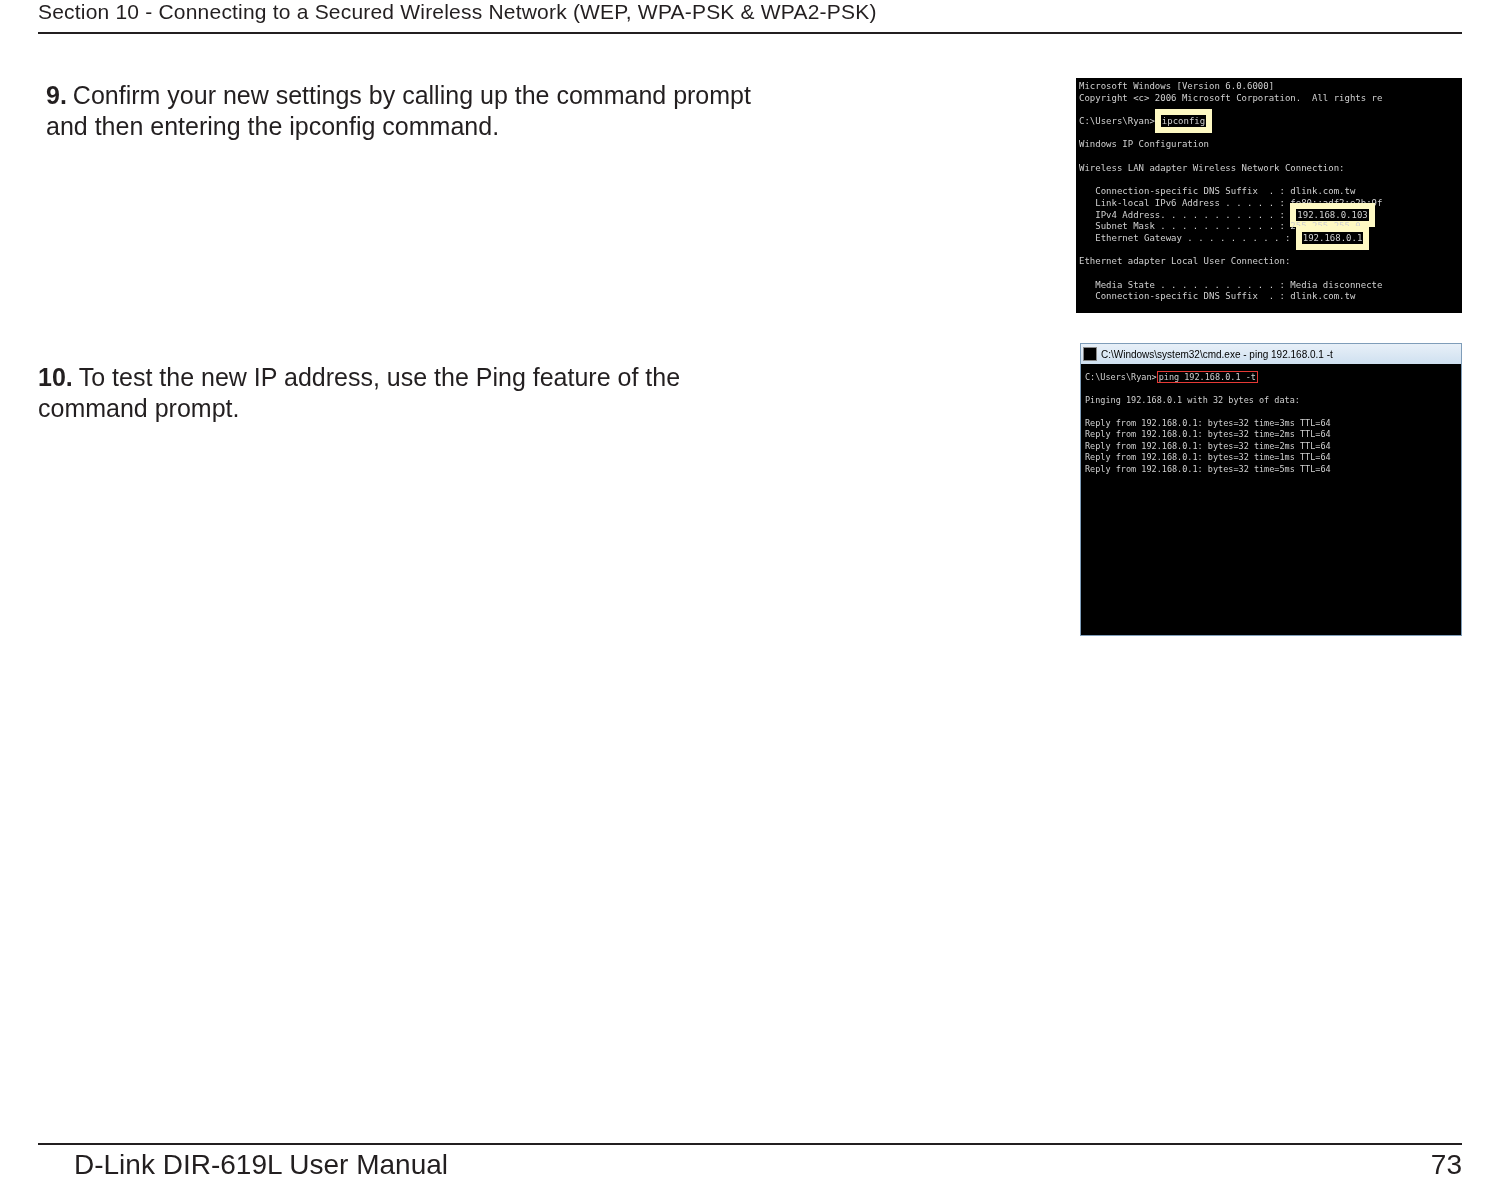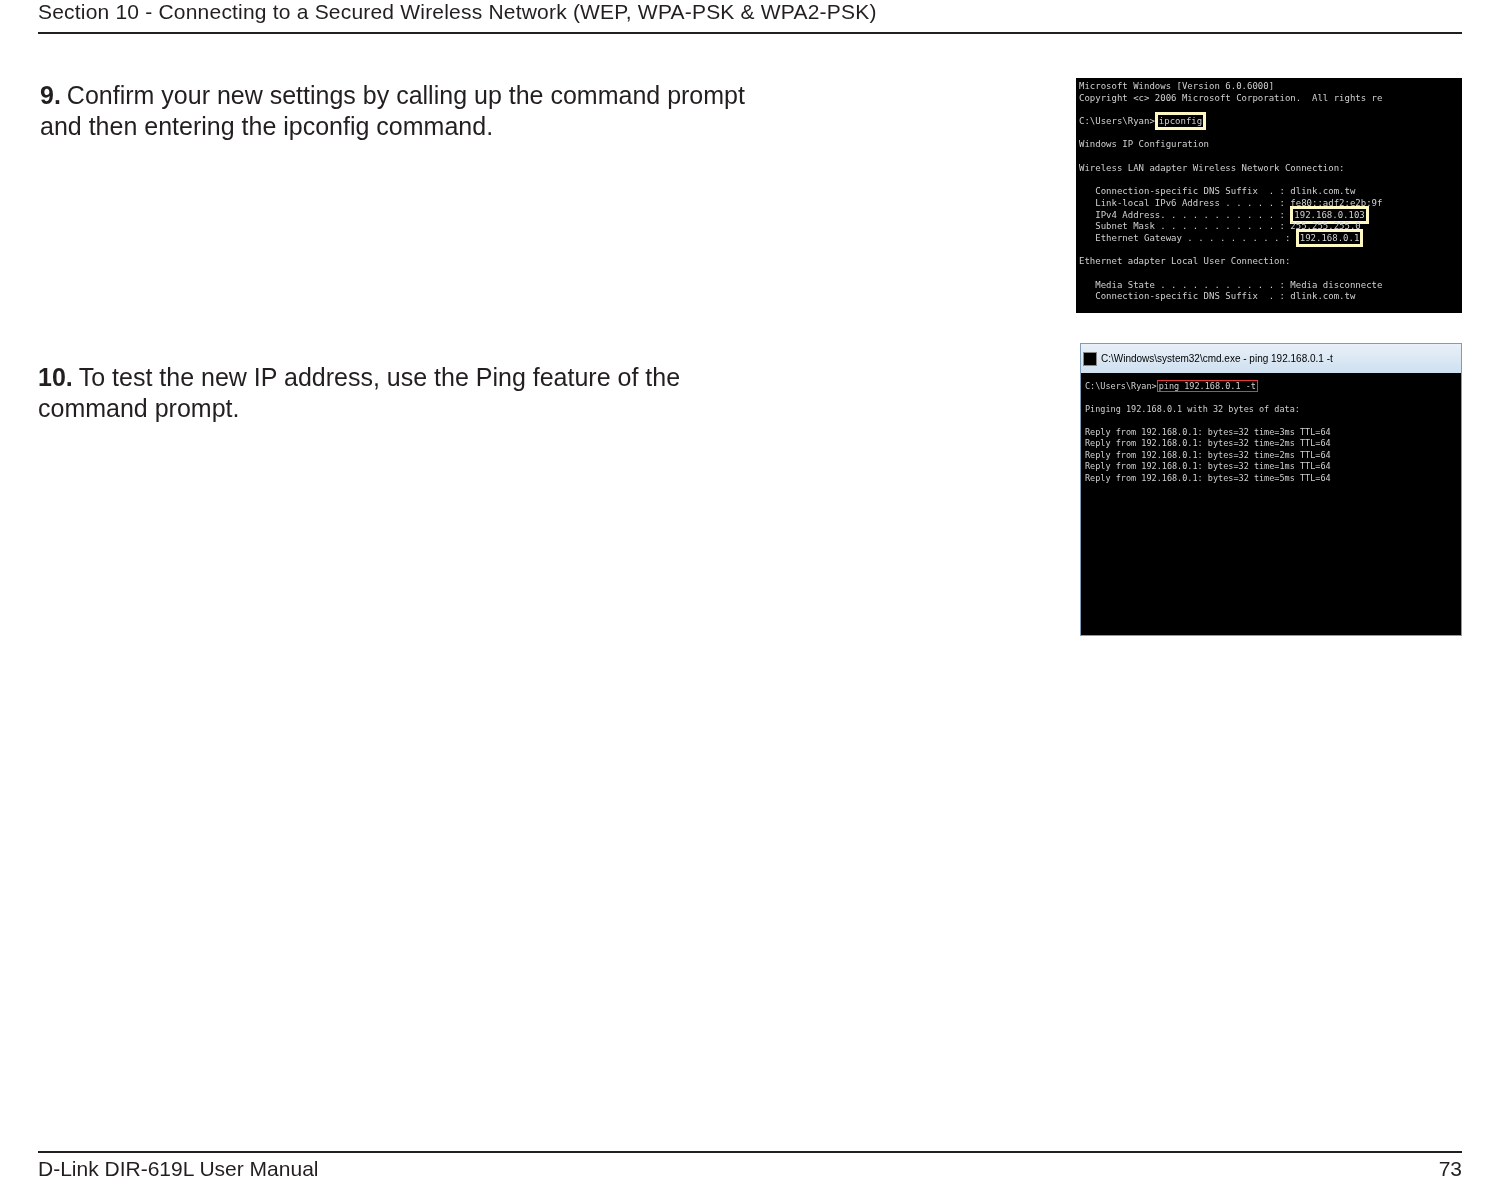--- a/index.html
+++ b/index.html
@@ -46,21 +46,21 @@
   }
 
   .step .bold {
     font-weight: 700;
     margin-right: 6px;
   }
 
   .step9 {
     position: absolute;
     top: 0px;
-    left: 2px;
+    left: 8px;
     width: 720px;
   }
 
   .step10 {
     position: absolute;
     top: 282px;
     left: 0px;
     width: 740px;
   }
 
@@ -92,28 +92,28 @@
   .cmd-text {
     color: #d0d0d0;
     font-family: "Lucida Console", Consolas, monospace;
     font-size: 9px;
     line-height: 1.3;
     white-space: pre;
     padding: 2px 2px;
   }
 
   .cmd-text .hl {
-    border: 3px solid #fef9c3;
+    border: 6px solid #fef9c3;
     padding: 1px 1px;
     color: #d0d0d0;
   }
 
   
   .shot2-title {
-    height: 29px;
+    height: 20px;
     background: linear-gradient(#e8f0f8, #cfe0f0);
     display: flex;
     align-items: center;
     color: #000;
     font-family: Tahoma, sans-serif;
     font-size: 10px;
     padding-left: 2px;
   }
 
   .shot2-title .cmdicon {
@@ -155,21 +155,22 @@
 
   .hr-bottom {
     border: none;
     border-top: 2px solid #231f20;
     margin: 0 0 4px 0;
   }
 
   .footer-row {
     display: flex;
     justify-content: space-between;
-    font-size: 21px;
+    font-size: 28px;
+    margin-left: 36px;
   }
 </style>
 </head>
 <body>
 
 <div class="page">
 
   <div class="header">
     <span>Section 10 - Connecting to a Secured Wireless Network (WEP, WPA-PSK &amp; WPA2-PSK)</span>
   </div>

